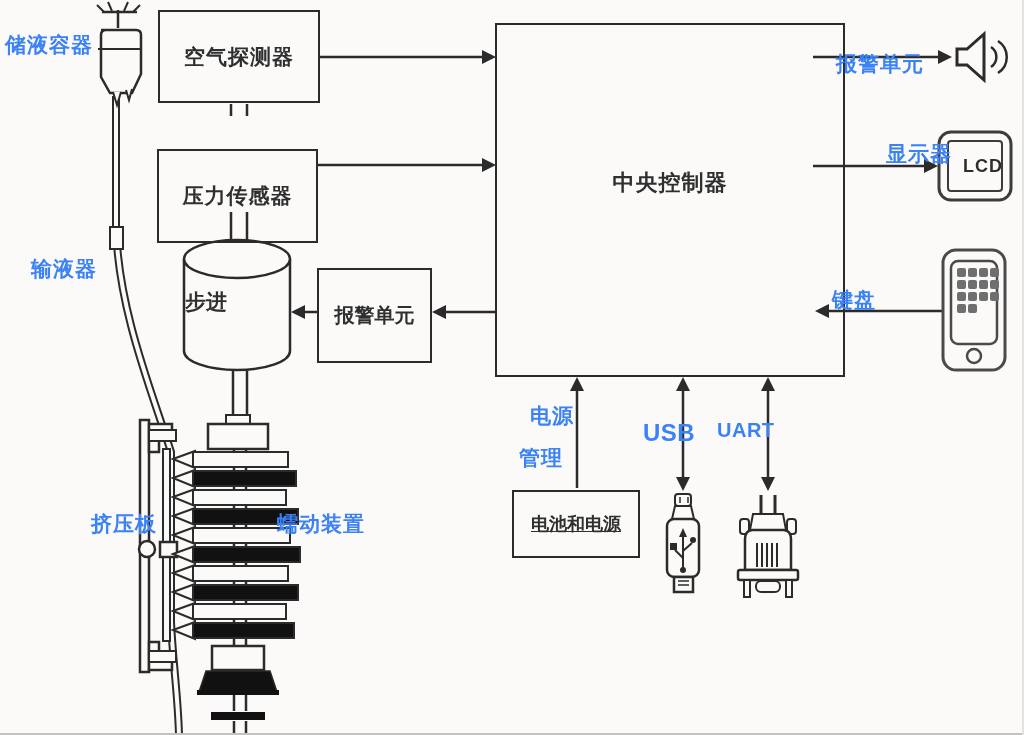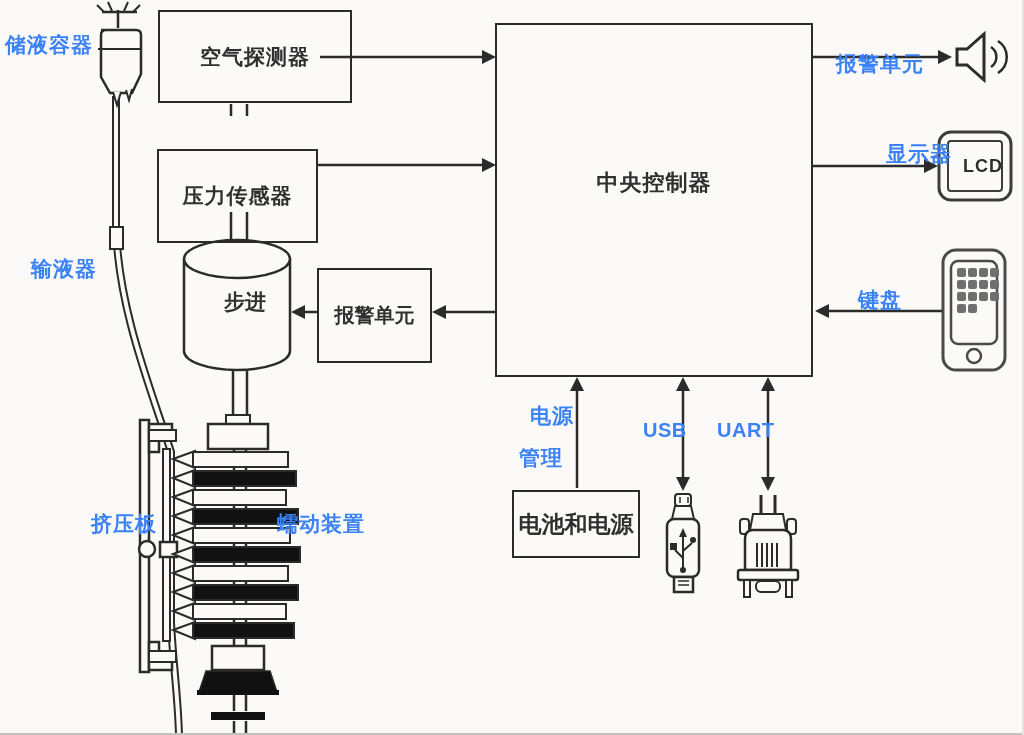--- a/index.html
+++ b/index.html
@@ -202,53 +202,53 @@
       <rect x="787" y="519" width="9" height="15" rx="3" stroke-width="2"></rect>
       <path d="M752,530 q-7,1 -7,9 v31 h46 v-31 q0,-8 -7,-9 z" stroke-width="2.5"></path>
       <path d="M757,543 v24 M762,543 v24 M767,543 v24 M772,543 v24 M777,543 v24" stroke-width="2" fill="none"></path>
       <rect x="738" y="570" width="60" height="10" rx="2" stroke-width="2.5"></rect>
       <rect x="744" y="580" width="6" height="17" stroke-width="2"></rect>
       <rect x="786" y="580" width="6" height="17" stroke-width="2"></rect>
       <rect x="756" y="581" width="24" height="11" rx="5" stroke-width="2"></rect>
     </g>
   </svg>
 
-  <div class="box" style="left:158px;top:10px;width:194px;height:93px;">
+  <div class="box" style="left:158px;top:10px;width:162px;height:93px;">
     <span>空气探测器</span>
   </div>
 
   <div class="box" style="left:157px;top:117px;width:161px;height:94px;margin-top:32px;">
     <span>压力传感器</span>
   </div>
 
-  <div class="box" style="left:495px;top:23px;width:318px;height:354px;padding-bottom:34px;font-size:22px;">
+  <div class="box" style="left:495px;top:23px;width:350px;height:354px;padding-bottom:34px;font-size:22px;">
     <span>中央控制器</span>
   </div>
 
   <div class="box" style="left:317px;top:268px;width:115px;height:95px;font-size:20px;letter-spacing:0;">
     <span>报警单元</span>
   </div>
 
-  <div class="box" style="left:512px;top:490px;width:128px;height:68px;font-size:23px;letter-spacing:0;">
+  <div class="box" style="left:512px;top:490px;width:128px;height:68px;font-size:18px;letter-spacing:0;text-decoration:underline;">
     <span>电池和电源</span>
   </div>
 
-  <div style="position:absolute;left:185px;top:282px;width:120px;text-align:center;font-size:21px;font-weight:700;line-height:40px;color:#2f2f2f;">
+  <div style="position:absolute;left:185px;top:282px;width:120px;text-align:left;font-size:21px;font-weight:700;line-height:40px;color:#2f2f2f;">
     <div>步进</div>
   </div>
 
   <div class="lbl" style="left:5px;top:31px;">储液容器</div>
   <div class="lbl" style="left:31px;top:255px;">输液器</div>
   <div class="lbl" style="left:91px;top:510px;">挤压板</div>
   <div class="lbl" style="left:277px;top:510px;">蠕动装置</div>
   <div class="lbl" style="left:836px;top:50px;">报警单元</div>
   <div class="lbl" style="left:838px;top:140px;margin-left:48px;">显示器</div>
-  <div class="lbl" style="left:858px;top:286px;">键盘</div>
+  <div class="lbl" style="left:832px;top:286px;">键盘</div>
   <div class="lbl" style="left:530px;top:402px;">电源</div>
   <div class="lbl" style="left:519px;top:444px;">管理</div>
-  <div class="lbl latin" style="left:643px;top:419px;font-size:20px;">USB</div>
+  <div class="lbl latin" style="left:643px;top:419px;font-size:24px;">USB</div>
   <div class="lbl latin" style="left:717px;top:419px;font-size:20px;">UART</div>
 
   <div style="position:absolute;left:948px;top:141px;width:70px;height:50px;display:flex;align-items:center;justify-content:center;font-size:18px;font-weight:700;color:#2f2f2f;letter-spacing:1px;">LCD</div>
 
   <div class="edge-b"></div>
   <div class="edge-r"></div>
 </div>
 
 </body></html>

